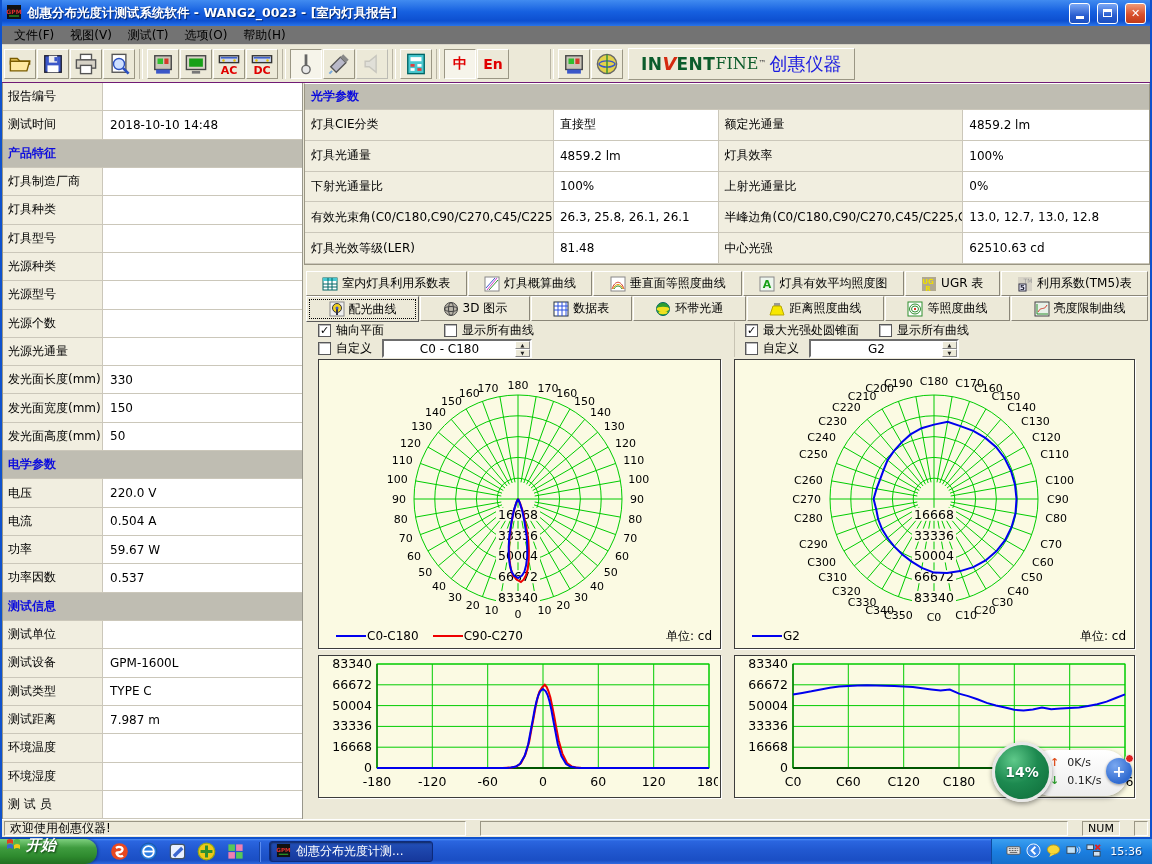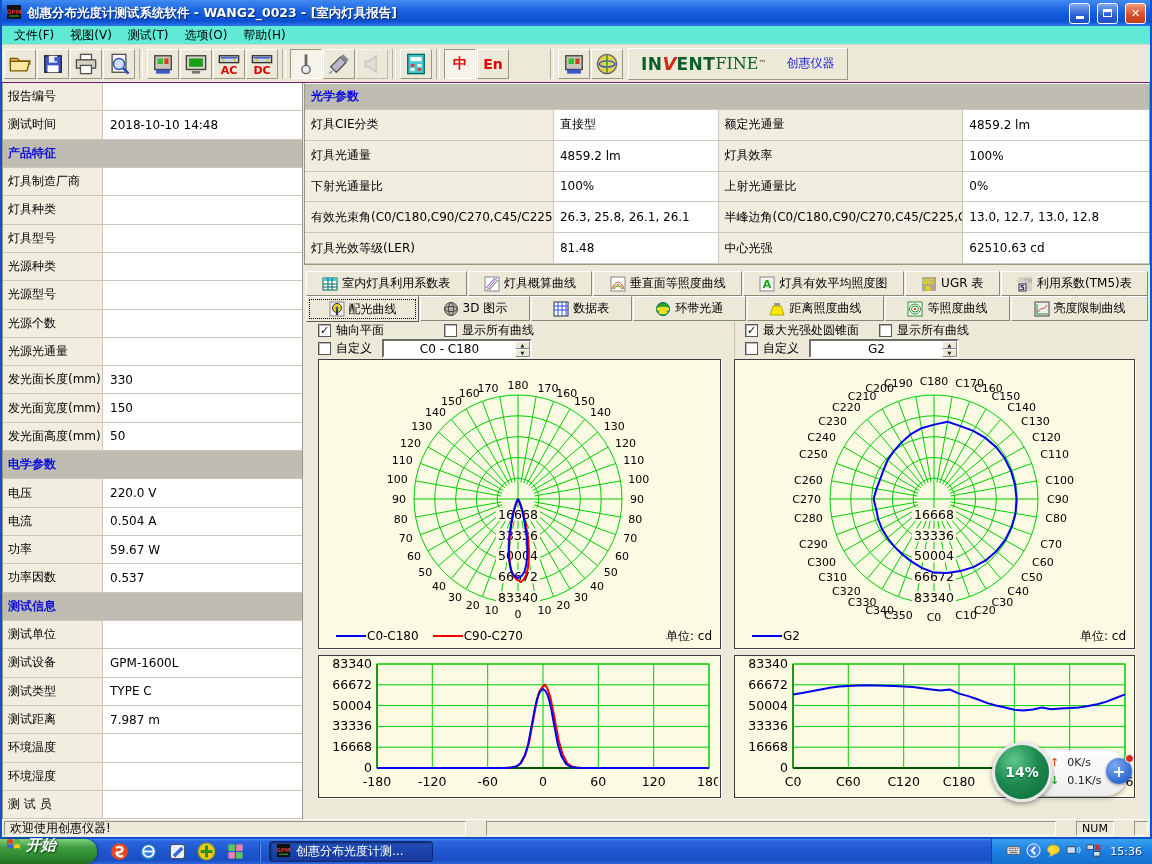--- a/index.html
+++ b/index.html
@@ -8,37 +8,37 @@
 
   
   #window { height:839px; border:2px solid #0f52cc; border-top:none; display:flex; flex-direction:column; background:#ece9d8; }
   .titlebar { height:26px; background:linear-gradient(180deg,#418bf0 0%,#1660e0 45%,#0d4fd0 80%,#2a74e8 100%); display:flex; align-items:center; padding:0 4px; gap:5px; flex:0 0 26px; }
   .titlebar .title-text { color:#fff; font-weight:bold; font-size:12.5px; text-shadow:1px 1px 1px #03266b; flex:1; white-space:nowrap; overflow:hidden; }
   .winbtn { width:21px; height:21px; border-radius:3px; border:1px solid #fff; margin-left:2px; display:flex; align-items:center; justify-content:center; background:linear-gradient(180deg,#7aa7f5,#2a5fd0 60%,#1b4ec0); color:#fff; font-size:11px; font-weight:bold; }
   .winbtn.close { background:linear-gradient(180deg,#f09a78,#d9502c 55%,#c23a18); }
   .winbtn .minglyph { display:block; width:8px; height:3px; background:#fff; margin-top:9px; }
   .winbtn .restoreglyph { display:block; width:9px; height:8px; border:1px solid #fff; border-top:3px solid #fff; }
 
-  .menubar { height:19px; background:#5eead4; display:flex; align-items:center; padding-left:4px; border-bottom:1px solid #d8d4c8; flex:0 0 19px; }
+  .menubar { height:19px; background:#737373; display:flex; align-items:center; padding-left:4px; border-bottom:1px solid #d8d4c8; flex:0 0 19px; }
   .menu-item { padding:1px 8px; color:#000; }
 
   .toolbar { height:38px; background:#ece9d8; display:flex; align-items:center; padding:2px 2px; gap:1px; border-bottom:1px solid #701a75; flex:0 0 38px; }
   .tbtn { width:32px; height:30px; display:flex; align-items:center; justify-content:center; border:1px solid transparent; }
   .tbtn.raised { border-color:#fff #9a9684 #9a9684 #fff; }
   .tbtn.pressed { border-color:#9a9684 #fff #fff #9a9684; background:#f6f4ea; }
   .tbtn.disabled { opacity:.55; filter:grayscale(1); }
   .tbtn .langtxt { font-weight:bold; color:#e00000; font-size:14px; }
   .tb-sep { width:4px; height:30px; border-left:1px solid #b8b4a4; border-right:1px solid #fff; margin:0 3px; }
   .tb-gap { width:36px; height:30px; }
   .brand-panel { height:32px; display:flex; align-items:center; padding:0 12px; border:1px solid; border-color:#fff #9a9684 #9a9684 #fff; background:#ece9d8; margin-left:4px; white-space:nowrap; }
   .brand-invent { color:#0c5c2c; font-weight:bold; font-size:17px; letter-spacing:0.5px; }
   .brand-v { color:#d42a10; font-weight:bold; font-size:18px; font-style:italic; }
   .brand-fine { color:#0c5c2c; font-family:"DejaVu Serif",serif; font-size:16px; }
   .brand-tm { color:#444; font-size:8px; vertical-align:super; }
-  .brand-cn { color:#1a1ae0; font-size:12px; margin-left:20px; }
+  .brand-cn { color:#1a1ae0; font-size:18px; margin-left:3px; }
 
   
   .main { flex:1; display:flex; overflow:hidden; }
 
   .left-panel { width:302px; flex:0 0 302px; background:#fff; border-right:2px groove #ece9d8; border-left:1px solid #9a9684; display:flex; flex-direction:column; }
   .lrow { flex:1; display:flex; border-bottom:1px solid #cbc7ba; min-height:0; }
   .lrow .lcell { width:100px; flex:0 0 100px; background:#f1eee0; border-right:1px solid #cbc7ba; display:flex; align-items:center; padding:0 5px; white-space:nowrap; overflow:hidden; }
   .lrow .vcell { flex:1; background:#fff; display:flex; align-items:center; padding:0 7px; white-space:nowrap; overflow:hidden; }
   .lrow.section { background:#bfbdb2; }
   .lrow.section .scell { flex:1; display:flex; align-items:center; padding:0 5px; color:#0c0cdd; font-weight:bold; background:#bfbdb2; }
@@ -77,21 +77,21 @@
   .chart-col { width:403px; flex:0 0 403px; display:flex; flex-direction:column; }
   .chart-col.rc { width:401px; flex-basis:401px; }
   .polar-panel { height:290px; flex:0 0 290px; background:#fbfae3; border:1px solid #3c3c3c; box-shadow:1px 1px 0 #fff; position:relative; }
   .legend { position:absolute; left:17px; right:8px; bottom:2px; height:20px; display:flex; align-items:center; gap:4px; }
   .legend .litem { display:flex; align-items:center; margin-right:10px; }
   .legend .lline { width:30px; height:0; border-top:2px solid #00e; margin-right:1px; }
   .legend .unit { margin-left:auto; }
   .cart-panel { height:143px; flex:0 0 143px; margin-top:6px; background:#fbfae3; border:1px solid #3c3c3c; box-shadow:1px 1px 0 #fff; }
 
   
-  .statusbar { height:18px; flex:0 0 18px; background:#ece9d8; display:flex; align-items:stretch; gap:20px; padding:1px 2px; border-top:1px solid #fff; }
+  .statusbar { height:18px; flex:0 0 18px; background:#ece9d8; display:flex; align-items:stretch; gap:14px; padding:1px 2px; border-top:1px solid #fff; }
   .sb-panel { border:1px solid; border-color:#9a9684 #fff #fff #9a9684; display:flex; align-items:center; padding:0 5px; white-space:nowrap; overflow:hidden; }
   .sb-msg { width:462px; flex:0 0 462px; }
   .sb-fill { flex:1; }
   .sb-num { width:38px; flex:0 0 38px; justify-content:center; font-size:11px; }
   .sb-end { width:14px; flex:0 0 14px; }
 
   
   .taskbar { position:absolute; left:0; bottom:0; width:1152px; height:25px; background:linear-gradient(180deg,#4b8df8 0%,#2b66e0 8%,#2158d0 45%,#1a4ec4 85%,#2e6ae0 100%); display:flex; align-items:center; }
   .startbtn { height:25px; width:97px; background:linear-gradient(180deg,#7ed07e 0%,#3f9c3f 35%,#2e8a2e 70%,#216f21 100%); border-radius:0 12px 12px 0; display:flex; align-items:center; gap:4px; padding:0 16px 12px 6px; box-shadow:1px 0 3px rgba(0,0,0,.4); }
   .startbtn .stxt { color:#fff; font-weight:bold; font-style:italic; font-size:15px; text-shadow:1px 1px 2px #0a3a0a; }

